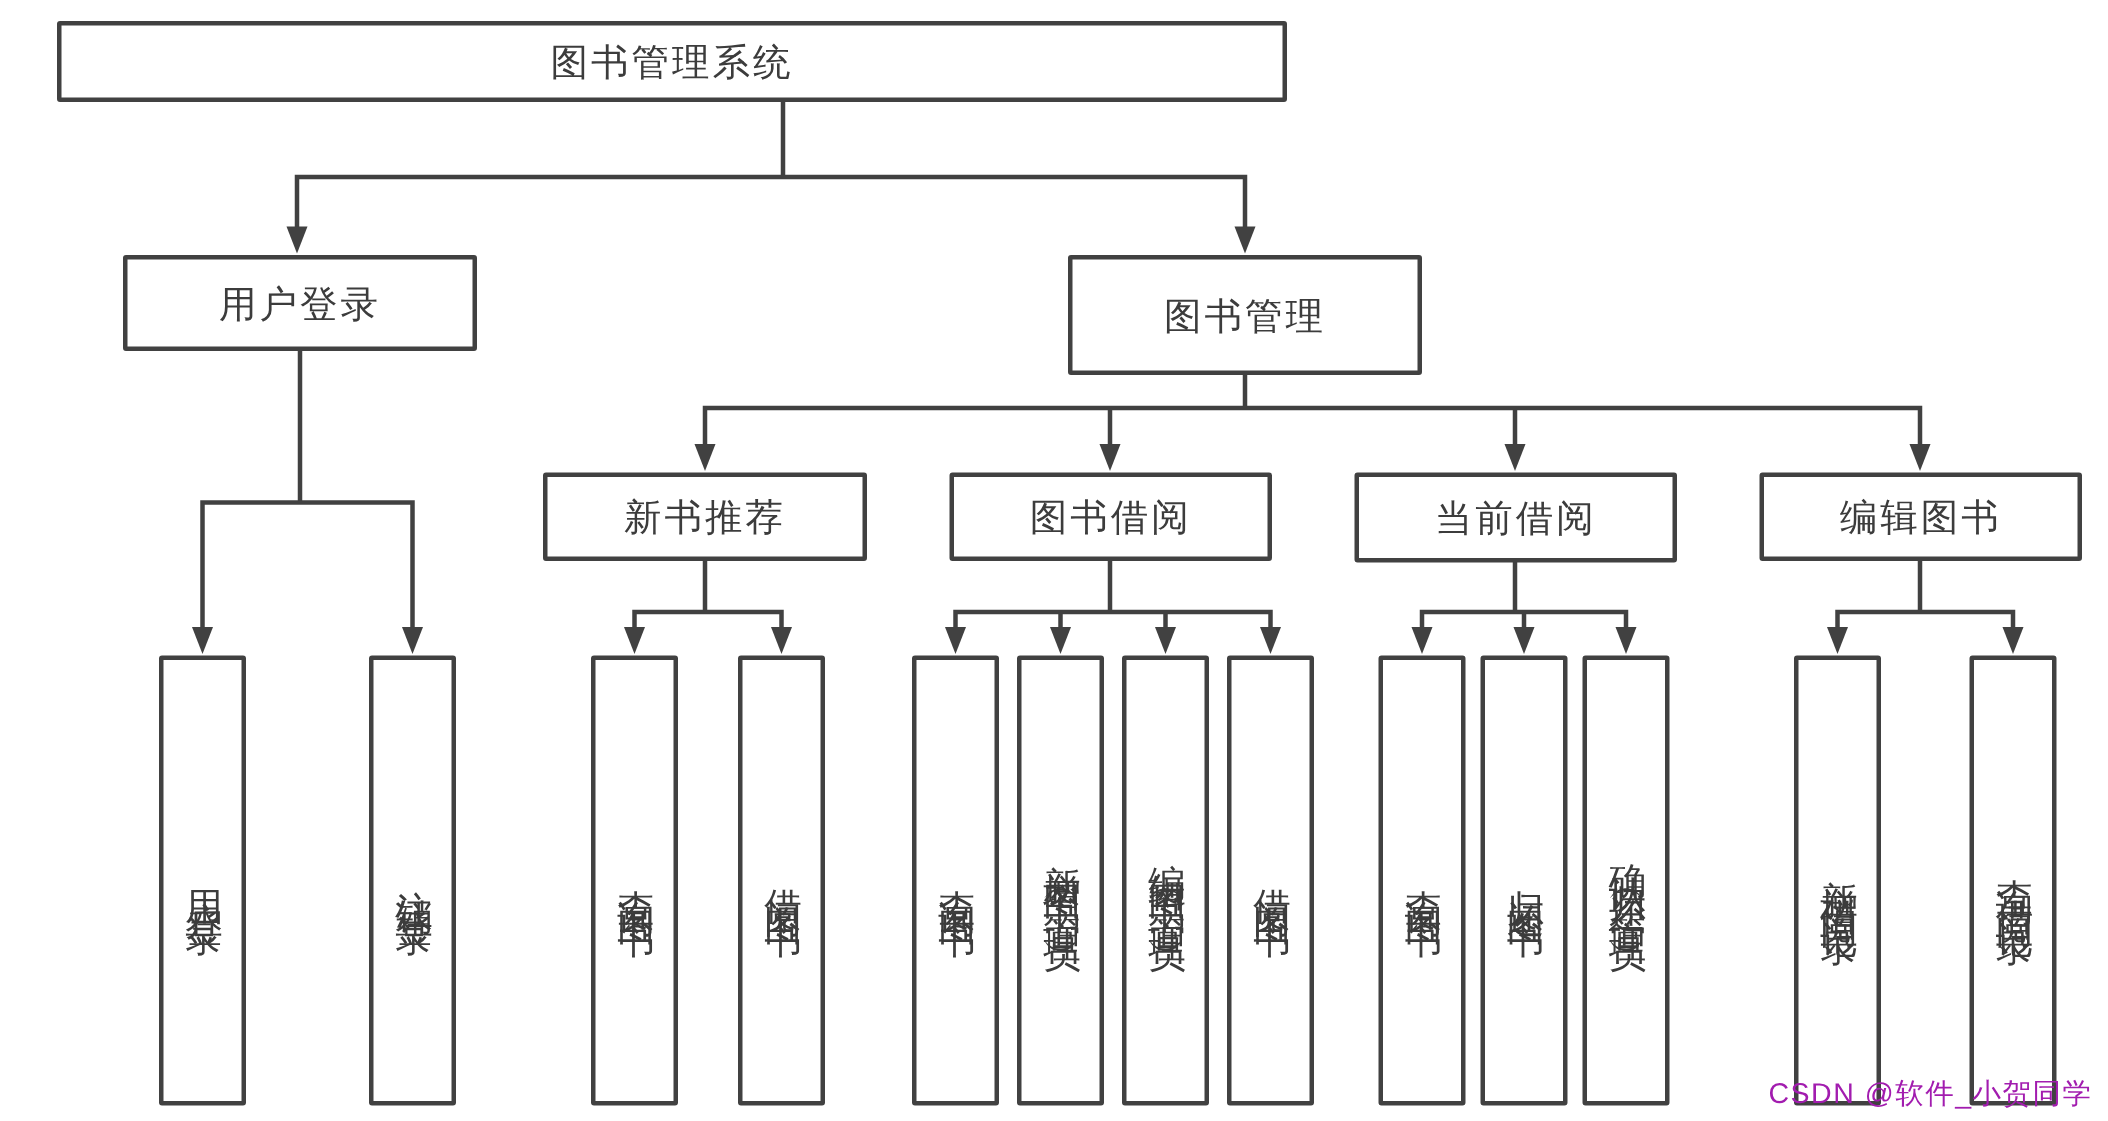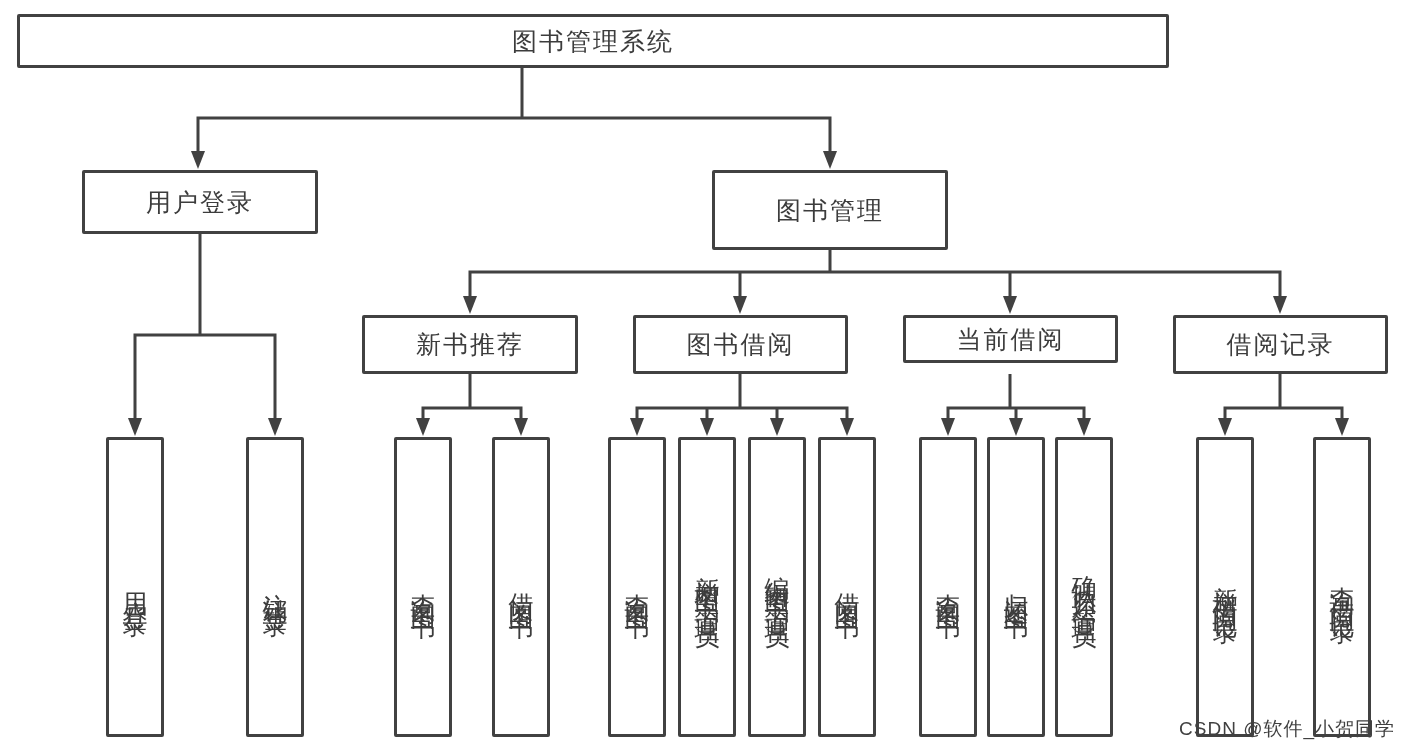--- a/index.html
+++ b/index.html
@@ -39,21 +39,21 @@
     letter-spacing: 7px;
     white-space: normal;
     line-height: 1;
   }
   .watermark {
     position: absolute;
     right: 10px;
     bottom: 5px;
     font-size: 19px;
     letter-spacing: 1px;
-    color: #404040;
+    color: #a21caf;
   }
 </style>
 </head>
 <body>
 
 <div class="canvas">
 
   <svg class="connectors" viewBox="0 0 1405 747" xmlns="http://www.w3.org/2000/svg">
     <g stroke="#414141" stroke-width="3" fill="none">
       <path d="M522 68 V118 M196.5 118 H831.5 M198 118 V153 M830 118 V153"></path>
@@ -80,29 +80,29 @@
       <polygon points="770,418 784,418 777,436"></polygon>
       <polygon points="840,418 854,418 847,436"></polygon>
       <polygon points="941,418 955,418 948,436"></polygon>
       <polygon points="1009,418 1023,418 1016,436"></polygon>
       <polygon points="1077,418 1091,418 1084,436"></polygon>
       <polygon points="1218,418 1232,418 1225,436"></polygon>
       <polygon points="1335,418 1349,418 1342,436"></polygon>
     </g>
   </svg>
 
-  <div class="node" style="left:17px; top:14px; width:1152px; height:54px">图书管理系统</div>
+  <div class="node" style="left:38px; top:14px; width:820px; height:54px">图书管理系统</div>
 
   <div class="node" style="left:82px; top:170px; width:236px; height:64px">用户登录</div>
   <div class="node" style="left:712px; top:170px; width:236px; height:80px">图书管理</div>
 
   <div class="node" style="left:633px; top:315px; width:215px; height:59px">图书借阅</div>
   <div class="node" style="left:362px; top:315px; width:216px; height:59px">新书推荐</div>
-  <div class="node" style="left:903px; top:315px; width:215px; height:48px">当前借阅</div>
-  <div class="node" style="left:1173px; top:315px; width:215px; height:59px">借阅记录</div>
+  <div class="node" style="left:903px; top:315px; width:215px; height:60px">当前借阅</div>
+  <div class="node" style="left:1173px; top:315px; width:215px; height:59px">编辑图书</div>
 
   <div class="node vnode" style="left:106px">用户登录</div>
   <div class="node vnode" style="left:246px">注销登录</div>
 
   <div class="node vnode" style="left:394px">查询图书</div>
   <div class="node vnode" style="left:492px">借阅图书</div>
 
   <div class="node vnode" style="left:608px">查询图书</div>
   <div class="node vnode" style="left:678px">新增图书（管理员）</div>
   <div class="node vnode" style="left:748px">编辑图书（管理员）</div>

